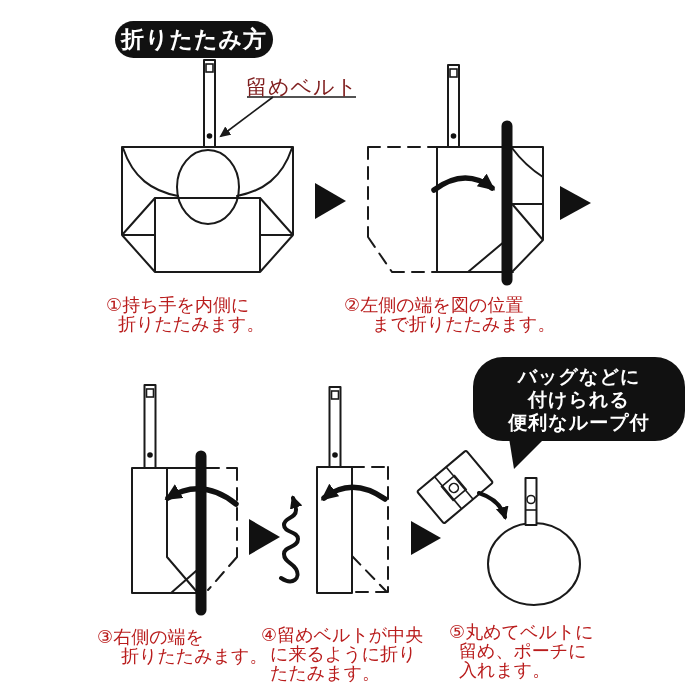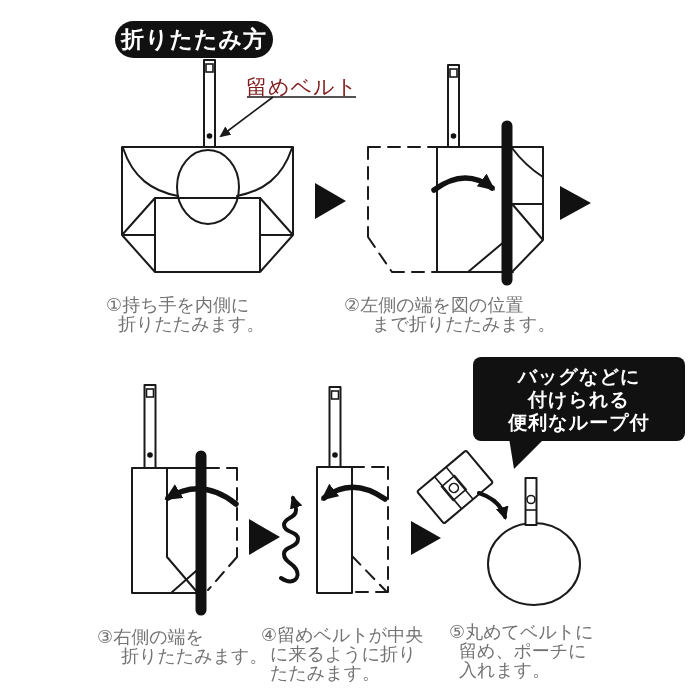--- a/index.html
+++ b/index.html
@@ -11,28 +11,28 @@
   .dash{stroke-dasharray:12 8;}
   .blk{fill:#111111;stroke:none;}
   .thickbar{stroke:#111111;stroke-width:11;stroke-linecap:round;fill:none;}
   .fold{stroke:#111111;stroke-width:5.5;fill:none;stroke-linecap:round;}
   .roll{stroke:#111111;stroke-width:4;fill:none;stroke-linecap:round;}
   .whitefill{fill:#ffffff;}
   .title-badge{position:absolute;left:115px;top:21px;width:158px;height:37px;background:#111111;
     border-radius:19px;color:#ffffff;font-size:23px;font-weight:bold;text-align:center;
     line-height:37px;letter-spacing:1px;}
   .belt-label{position:absolute;left:246px;top:73px;font-size:21px;color:#7f1d1d;letter-spacing:1px;}
-  .caption{position:absolute;font-size:18px;line-height:19px;color:#737373;white-space:nowrap;}
+  .caption{position:absolute;font-size:18px;line-height:19px;color:#b91c1c;white-space:nowrap;}
   .cap1{left:106px;top:295px;}  .cap1 .c2{margin-left:12px;}
   .cap2{left:344px;top:295px;}  .cap2 .c2{margin-left:28px;}
   .cap3{left:97px;top:627px;}   .cap3 .c2{margin-left:24px;}
   .cap4{left:261px;top:625px;}  .cap4 .c2{margin-left:9px;}
   .cap5{left:449px;top:622px;}  .cap5 .c2{margin-left:10px;}
   .bubble{position:absolute;left:473px;top:357px;width:212px;height:84px;background:#111111;
-    border-radius:8px;color:#ffffff;font-weight:bold;font-size:19px;line-height:23px;
+    border-radius:30px;color:#ffffff;font-weight:bold;font-size:19px;line-height:23px;
     text-align:center;padding-top:8px;box-sizing:border-box;letter-spacing:1px;}
 </style>
 </head>
 <body>
 
 <div class="stage">
 
   <svg class="art" width="700" height="700" viewBox="0 0 700 700">
     <defs>
       <marker id="mk-thick" markerUnits="userSpaceOnUse" markerWidth="20" markerHeight="18" refX="13" refY="8" orient="auto">

